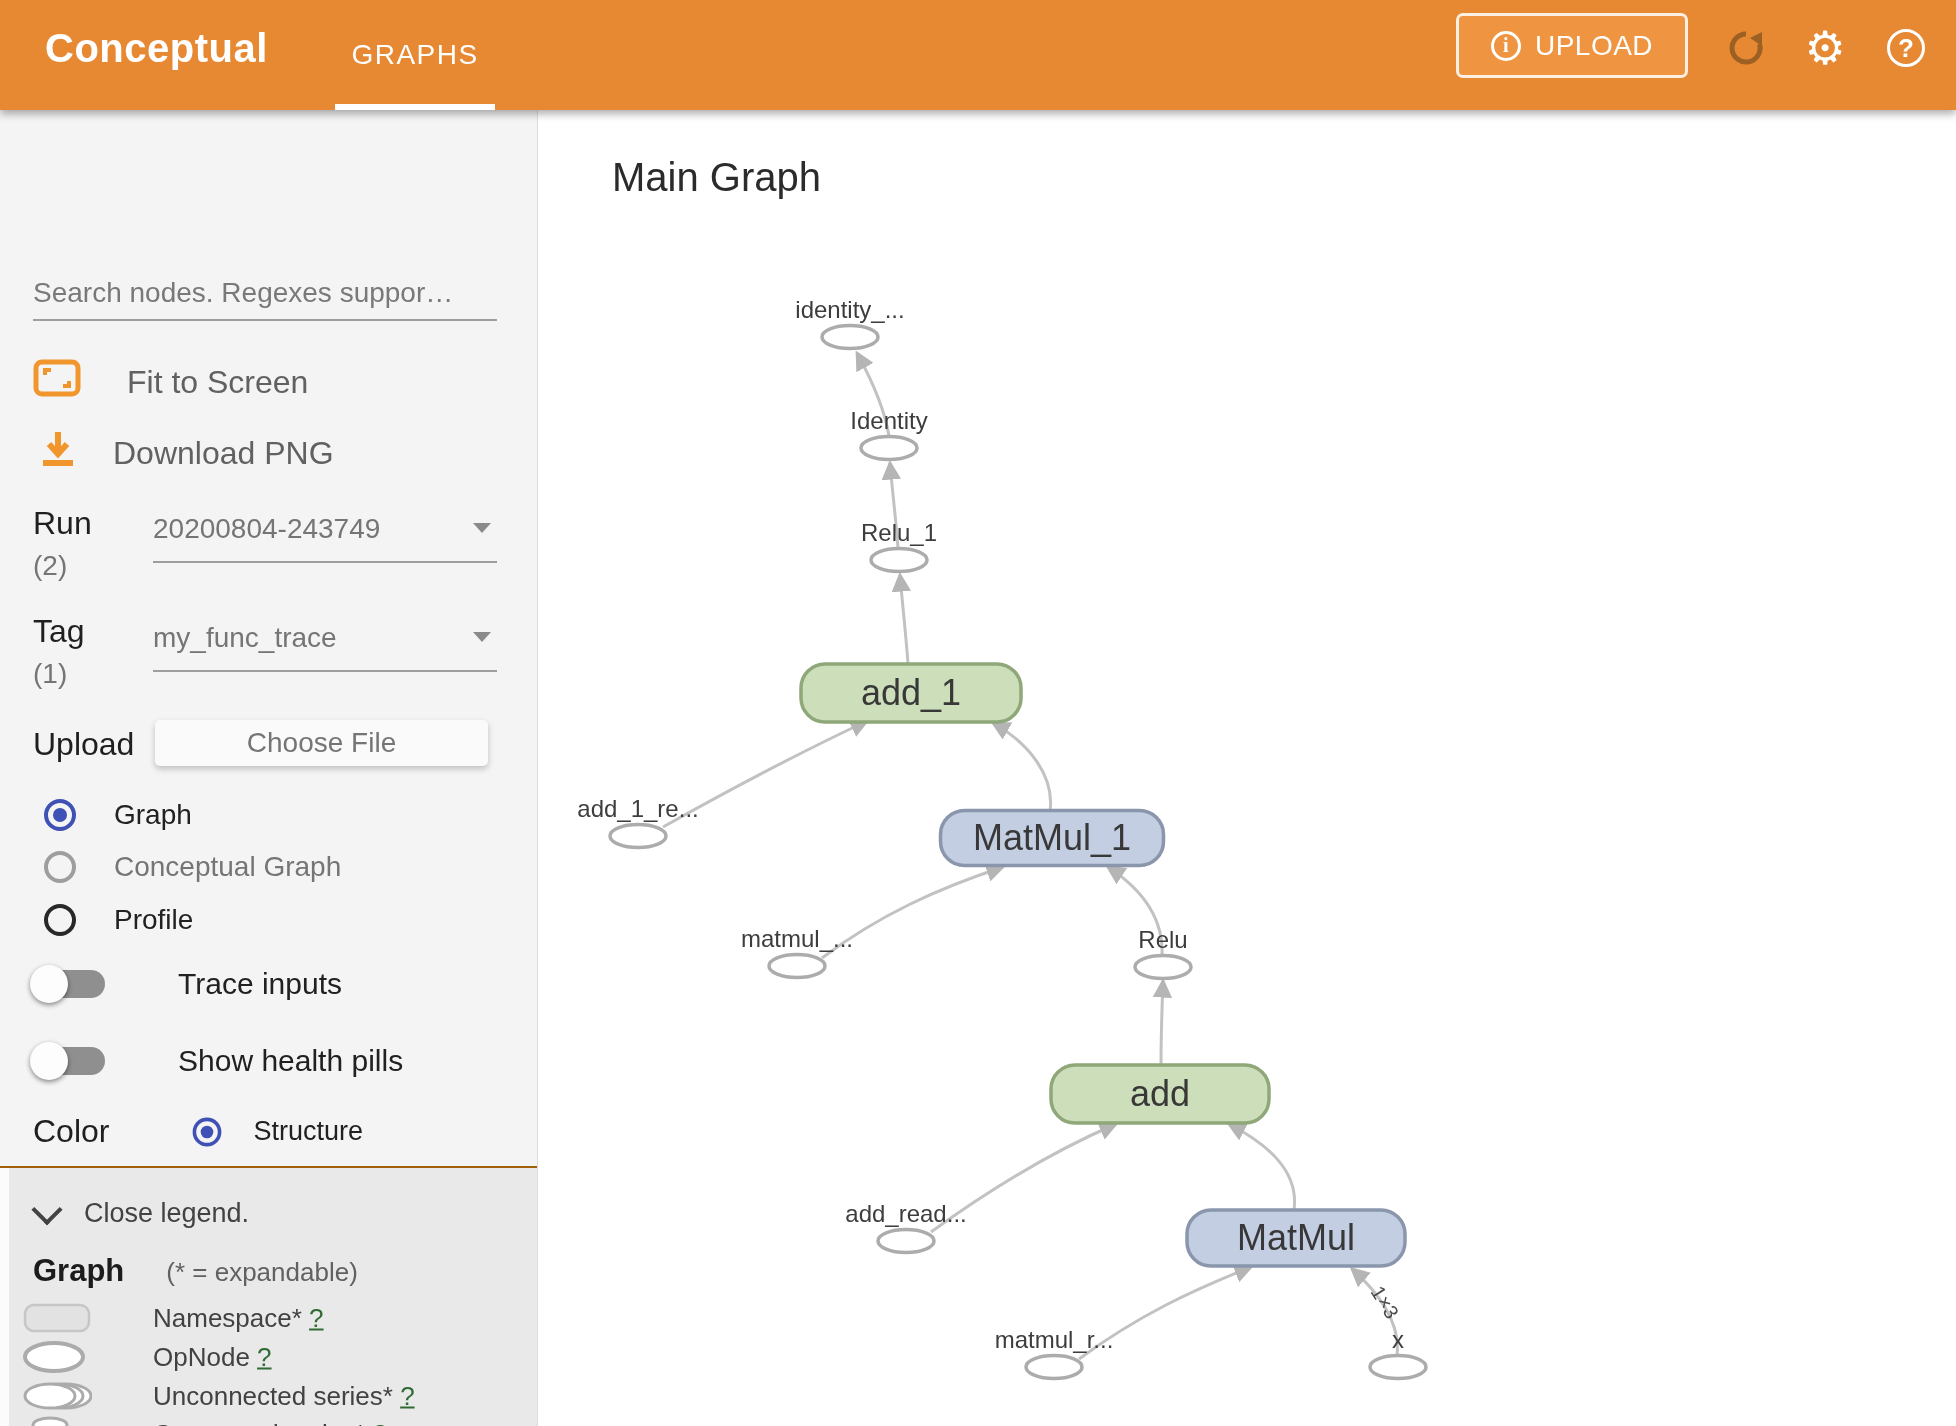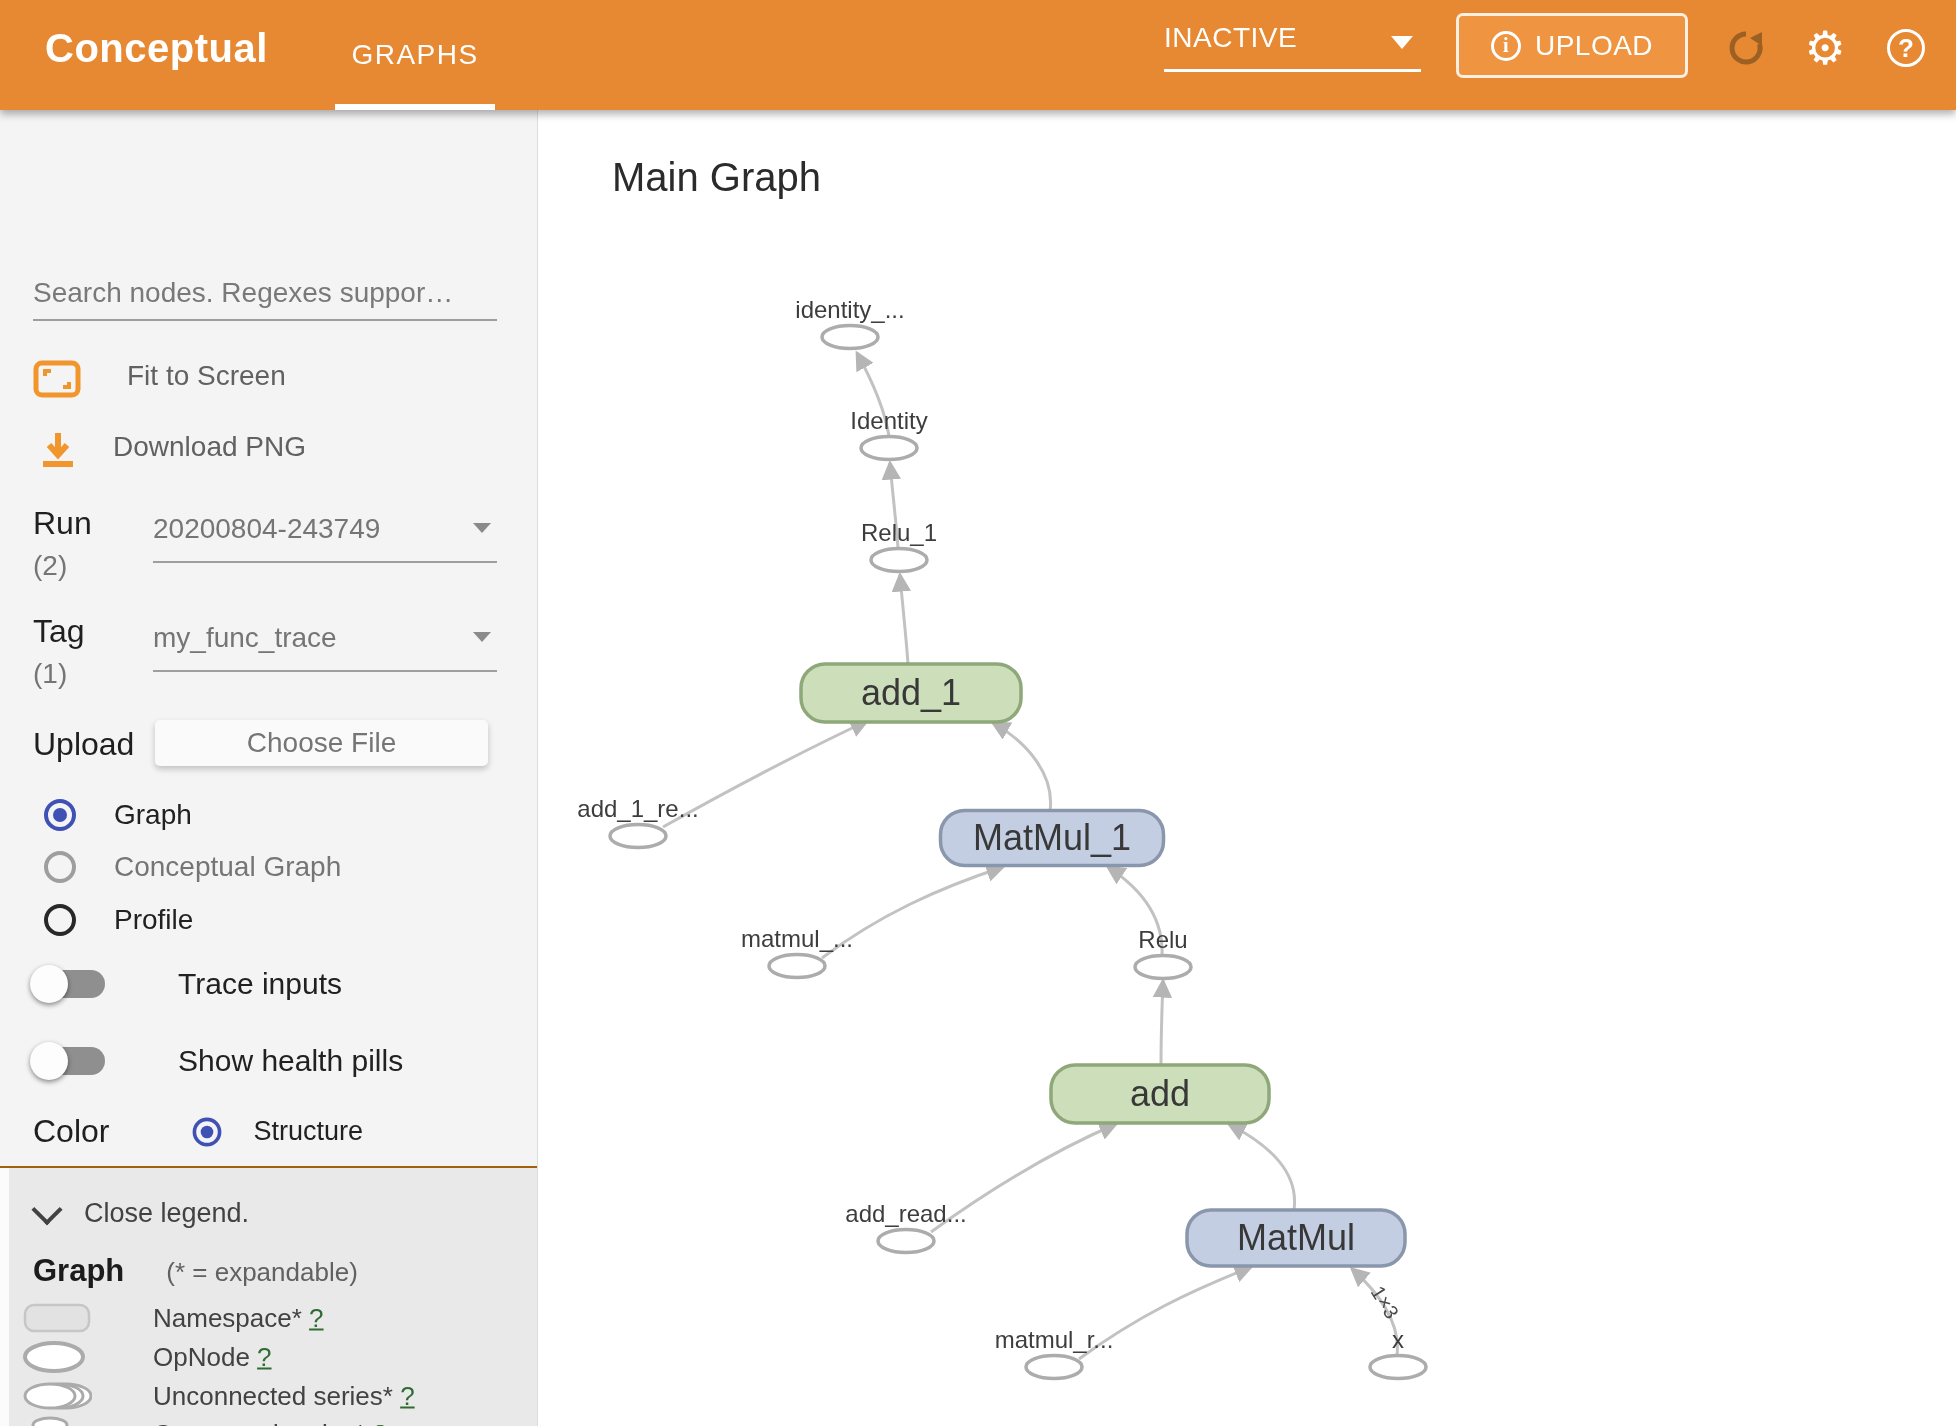--- a/index.html
+++ b/index.html
@@ -39,21 +39,21 @@
 
   
   .sidebar { position:absolute; left:0; top:110px; width:538px; height:1316px;
     background:#F4F4F4; border-right:1px solid #ddd; }
   .search-wrap { position:absolute; left:33px; top:163px; width:464px; }
   .search-input { width:100%; border:none; outline:none; background:transparent;
     border-bottom:2px solid #9e9e9e; font-size:28px; color:#444;
     padding:4px 0 10px 0; font-family:"Liberation Sans",sans-serif; }
   .search-input::placeholder { color:#797979; }
   .tool-row { position:absolute; left:33px; height:44px; display:flex;
-    align-items:flex-start; gap:46px; color:#616161; font-size:28px; cursor:pointer; }
+    align-items:center; gap:46px; color:#616161; font-size:32px; cursor:pointer; }
   .row-fit { top:250px; } .row-dl { top:321px; }
 
   .field-label { position:absolute; left:33px; font-size:32px; color:#1f1f1f; }
   .field-count { position:absolute; left:33px; font-size:28px; color:#757575; }
   .field-value { position:absolute; left:153px; width:344px; font-size:28px;
     color:#757575; border-bottom:2px solid #9e9e9e; padding-bottom:16px; cursor:pointer; }
   .dd-caret { position:absolute; right:6px; top:10px; width:0; height:0;
     border-left:9px solid transparent; border-right:9px solid transparent;
     border-top:10px solid #8a8a8a; }
 
@@ -120,24 +120,20 @@
   .edge-label { font-size:20px; fill:#4a4a4a; }
 </style>
 </head>
 <body>
 
 <div class="header">
   <div class="logo">Conceptual</div>
   <div class="tab">GRAPHS</div>
   <div class="tab-underline"></div>
 
-  <div class="inactive-select">
-    <span>INACTIVE</span>
-    <span class="inactive-caret"></span>
-  </div>
 
   <div class="upload-btn">
     <span class="info-circle">i</span>
     <span>UPLOAD</span>
   </div>
 
   <div class="hdr-icon" style="left:1722px;">
     <svg width="40" height="40" viewBox="0 0 40 40">
       <path d="M 20 6 A 14 14 0 1 0 33.5 16" fill="none" stroke="#9C6023" stroke-width="5" stroke-linecap="butt"></path>
       <polygon points="36,4 36,18 24,10" fill="#9C6023"></polygon>

